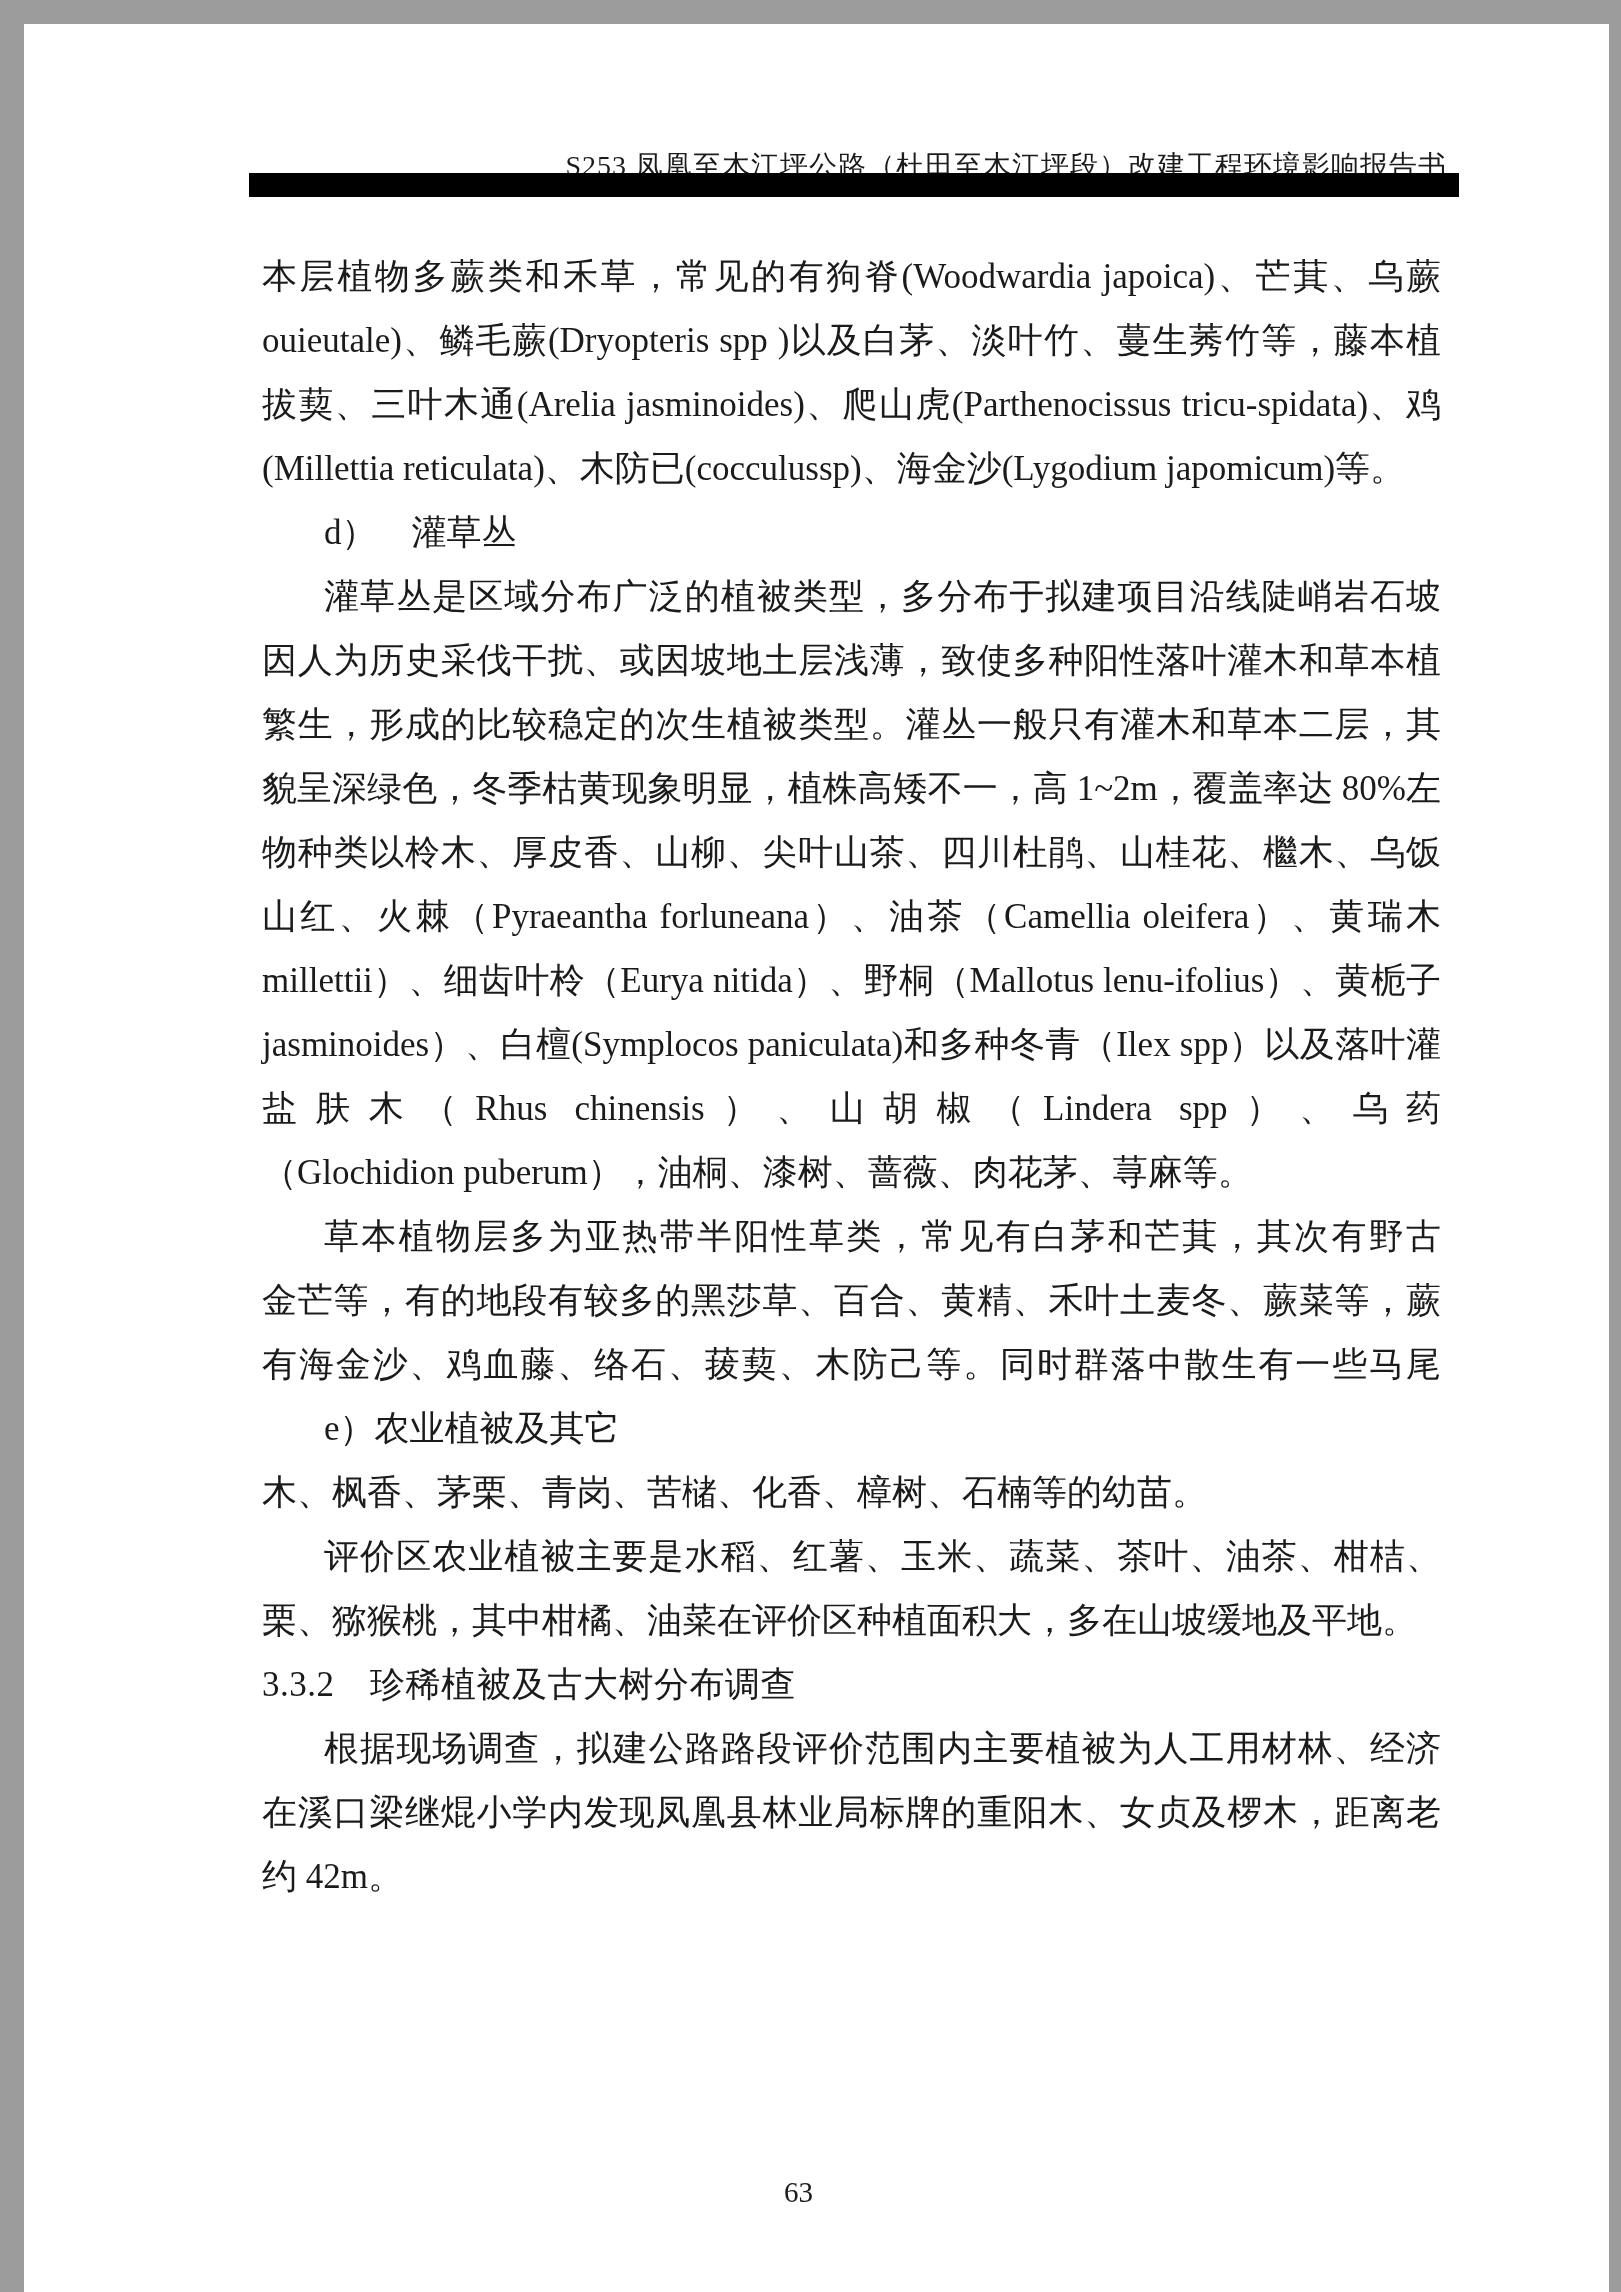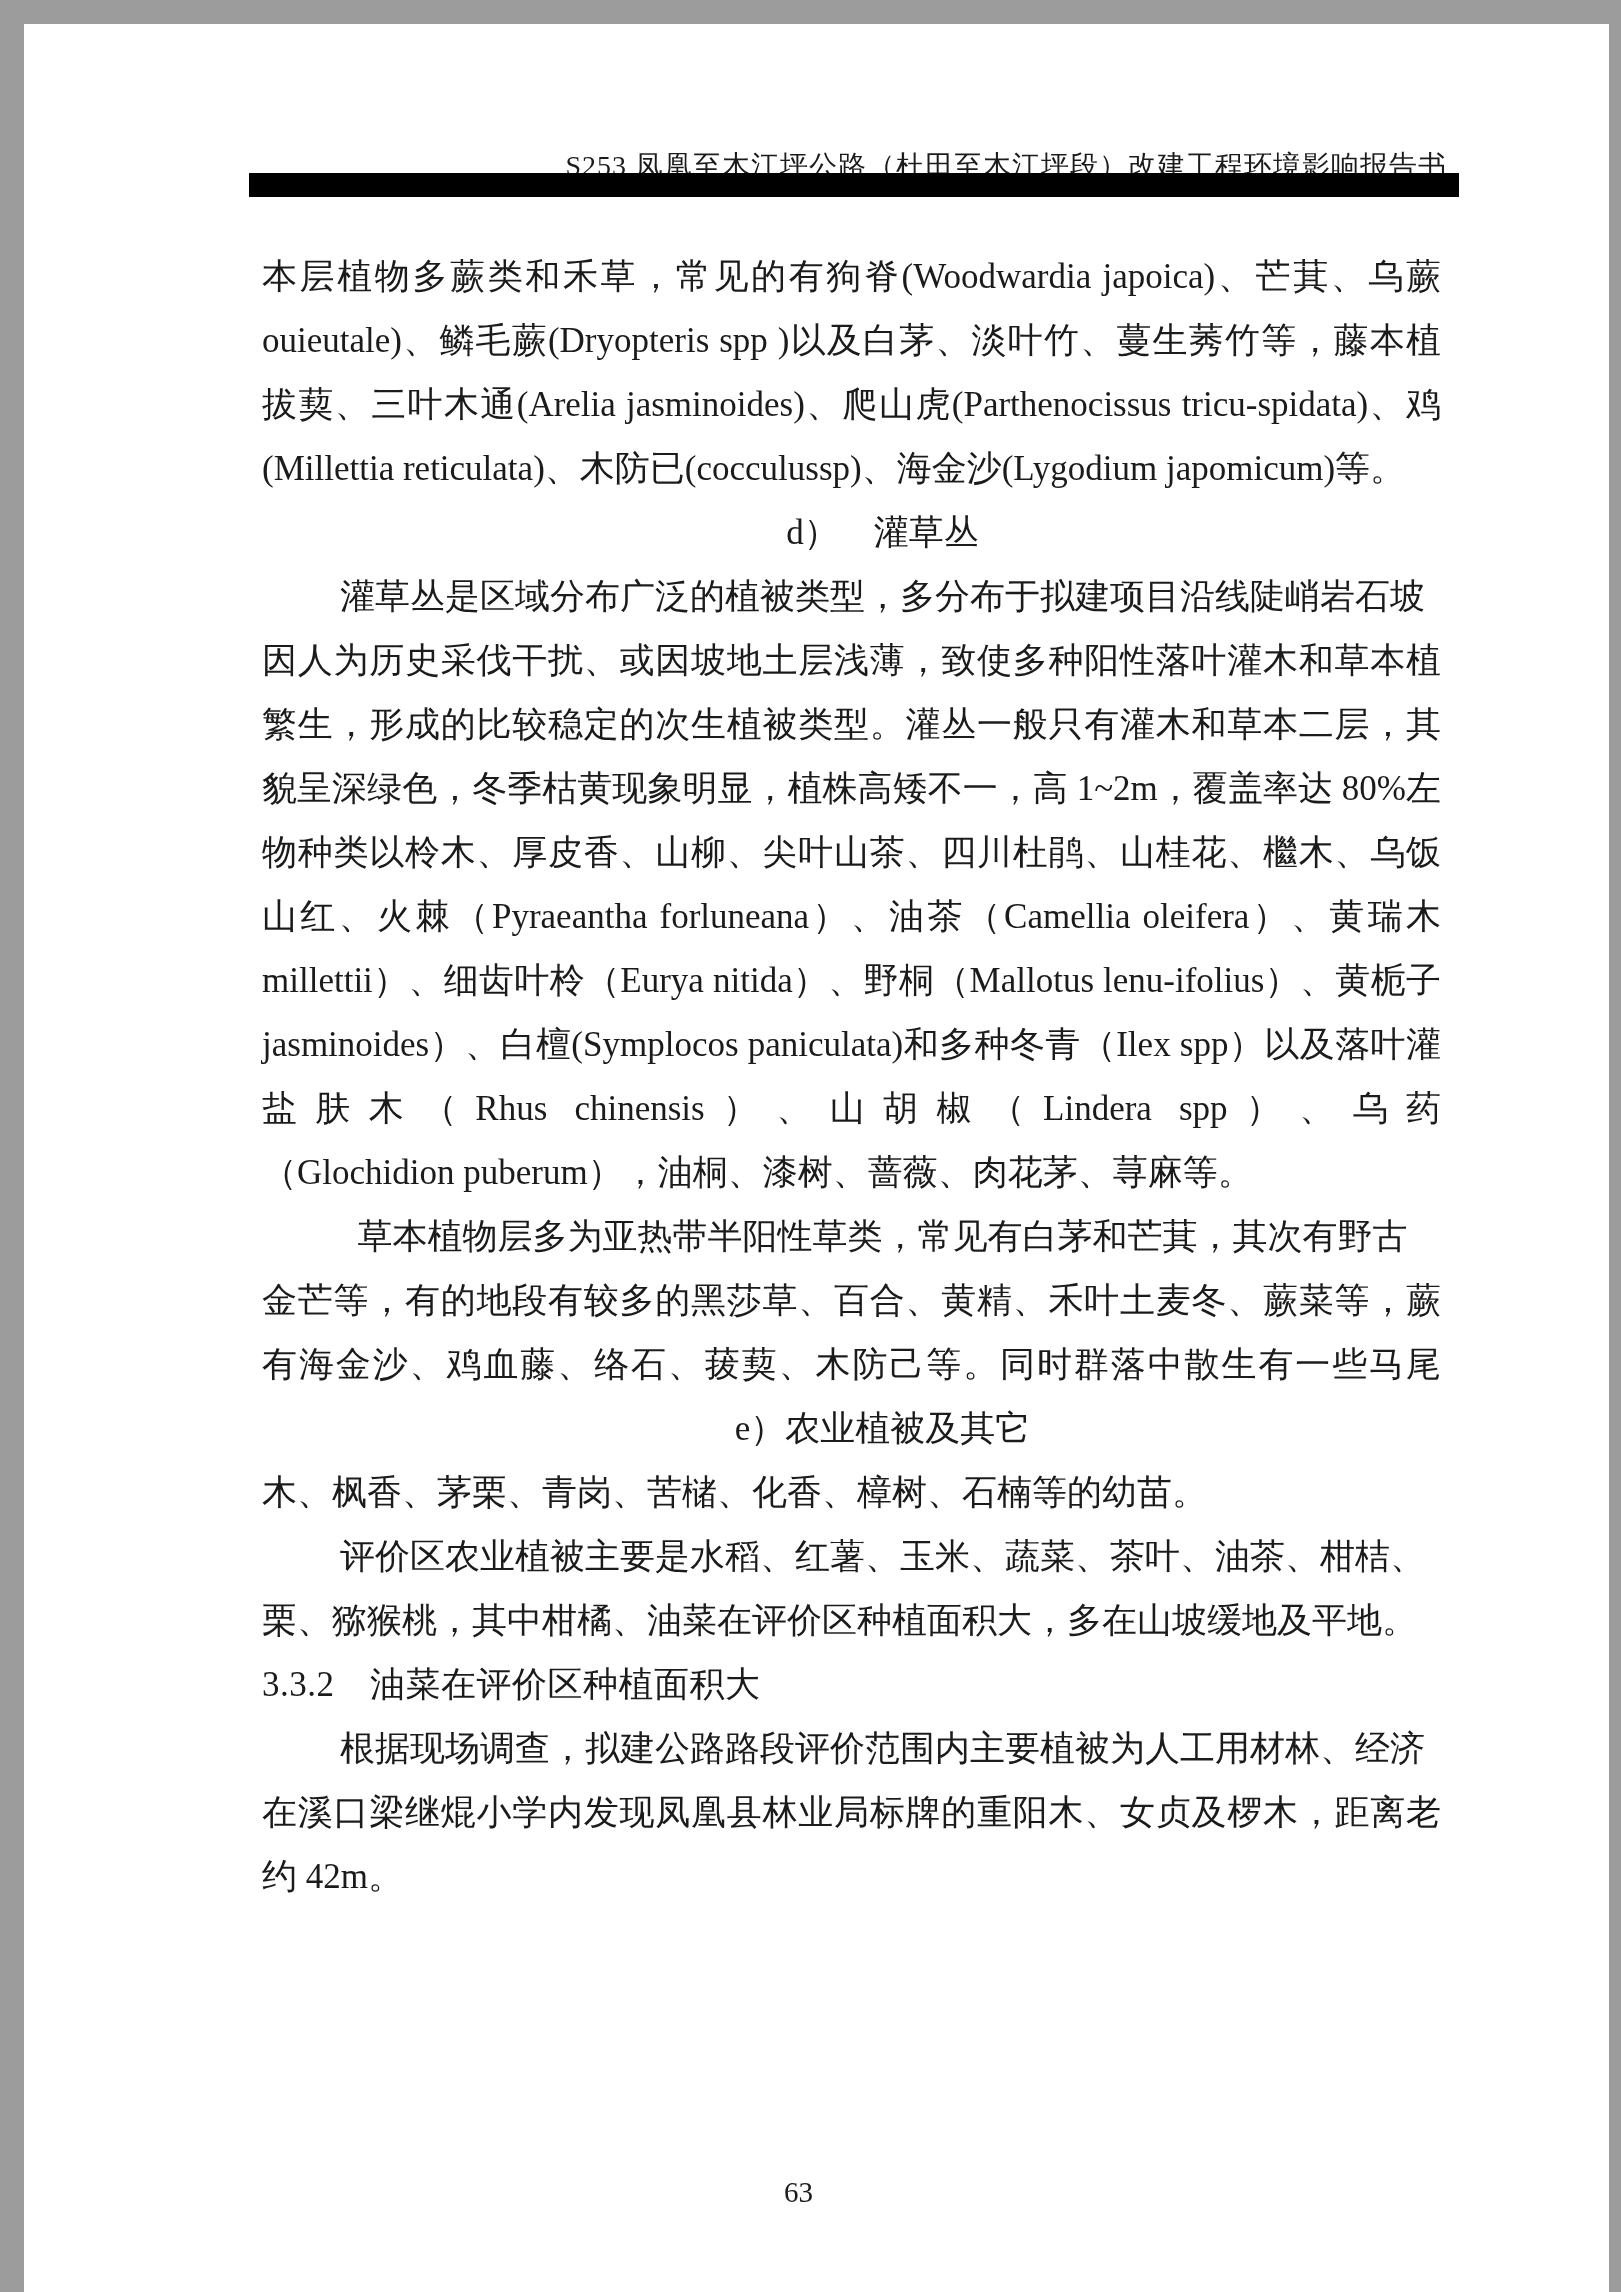--- a/index.html
+++ b/index.html
@@ -49,21 +49,21 @@
     text-align: left;
     color: #1b1b1b;
   }
   .line.just {
     white-space: normal;
     text-align: justify;
     text-align-last: justify;
     text-justify: inter-character;
     overflow: hidden;
   }
-  .line.ind { padding-left: 74px; text-align: center; }
+  .line.ind { padding-left: 74px; }
   .line.heading { letter-spacing: 0.5px; }
   .footer {
     position: absolute;
     top: 2140px;
     left: 0;
     width: 1549px;
     text-align: center;
   }
   .page-number {
     font-size: 29px;
@@ -95,21 +95,21 @@
       <div class="line just">jasminoides）、白檀(Symplocos paniculata)和多种冬青（Ilex spp）以及落叶灌木，如</div>
       <div class="line just">盐肤木（Rhus chinensis）、山胡椒（Lindera spp）、乌药（L.strychnifolia）、算盘子</div>
       <div class="line">（Glochidion puberum），油桐、漆树、蔷薇、肉花茅、荨麻等。</div>
       <div class="line just ind">草本植物层多为亚热带半阳性草类，常见有白茅和芒萁，其次有野古草、芒、</div>
       <div class="line just">金芒等，有的地段有较多的黑莎草、百合、黄精、禾叶土麦冬、蕨菜等，蕨本植物</div>
       <div class="line just">有海金沙、鸡血藤、络石、菝葜、木防己等。同时群落中散生有一些马尾松、柏</div>
       <div class="line ind">e）农业植被及其它</div>
       <div class="line">木、枫香、茅栗、青岗、苦槠、化香、樟树、石楠等的幼苗。</div>
       <div class="line just ind">评价区农业植被主要是水稻、红薯、玉米、蔬菜、茶叶、油茶、柑桔、油菜、板</div>
       <div class="line">栗、猕猴桃，其中柑橘、油菜在评价区种植面积大，多在山坡缓地及平地。</div>
-      <div class="line heading">3.3.2　油菜在评价区种植面积大</div>
+      <div class="line heading">3.3.2　珍稀植被及古大树分布调查</div>
       <div class="line just ind">根据现场调查，拟建公路路段评价范围内主要植被为人工用材林、经济林等，</div>
       <div class="line just">在溪口梁继焜小学内发现凤凰县林业局标牌的重阳木、女贞及椤木，距离老路边界</div>
       <div class="line">约 42m。</div>
     </div>
 
   <div class="footer">
     <span class="page-number">63</span>
   </div>
 
 </div>

